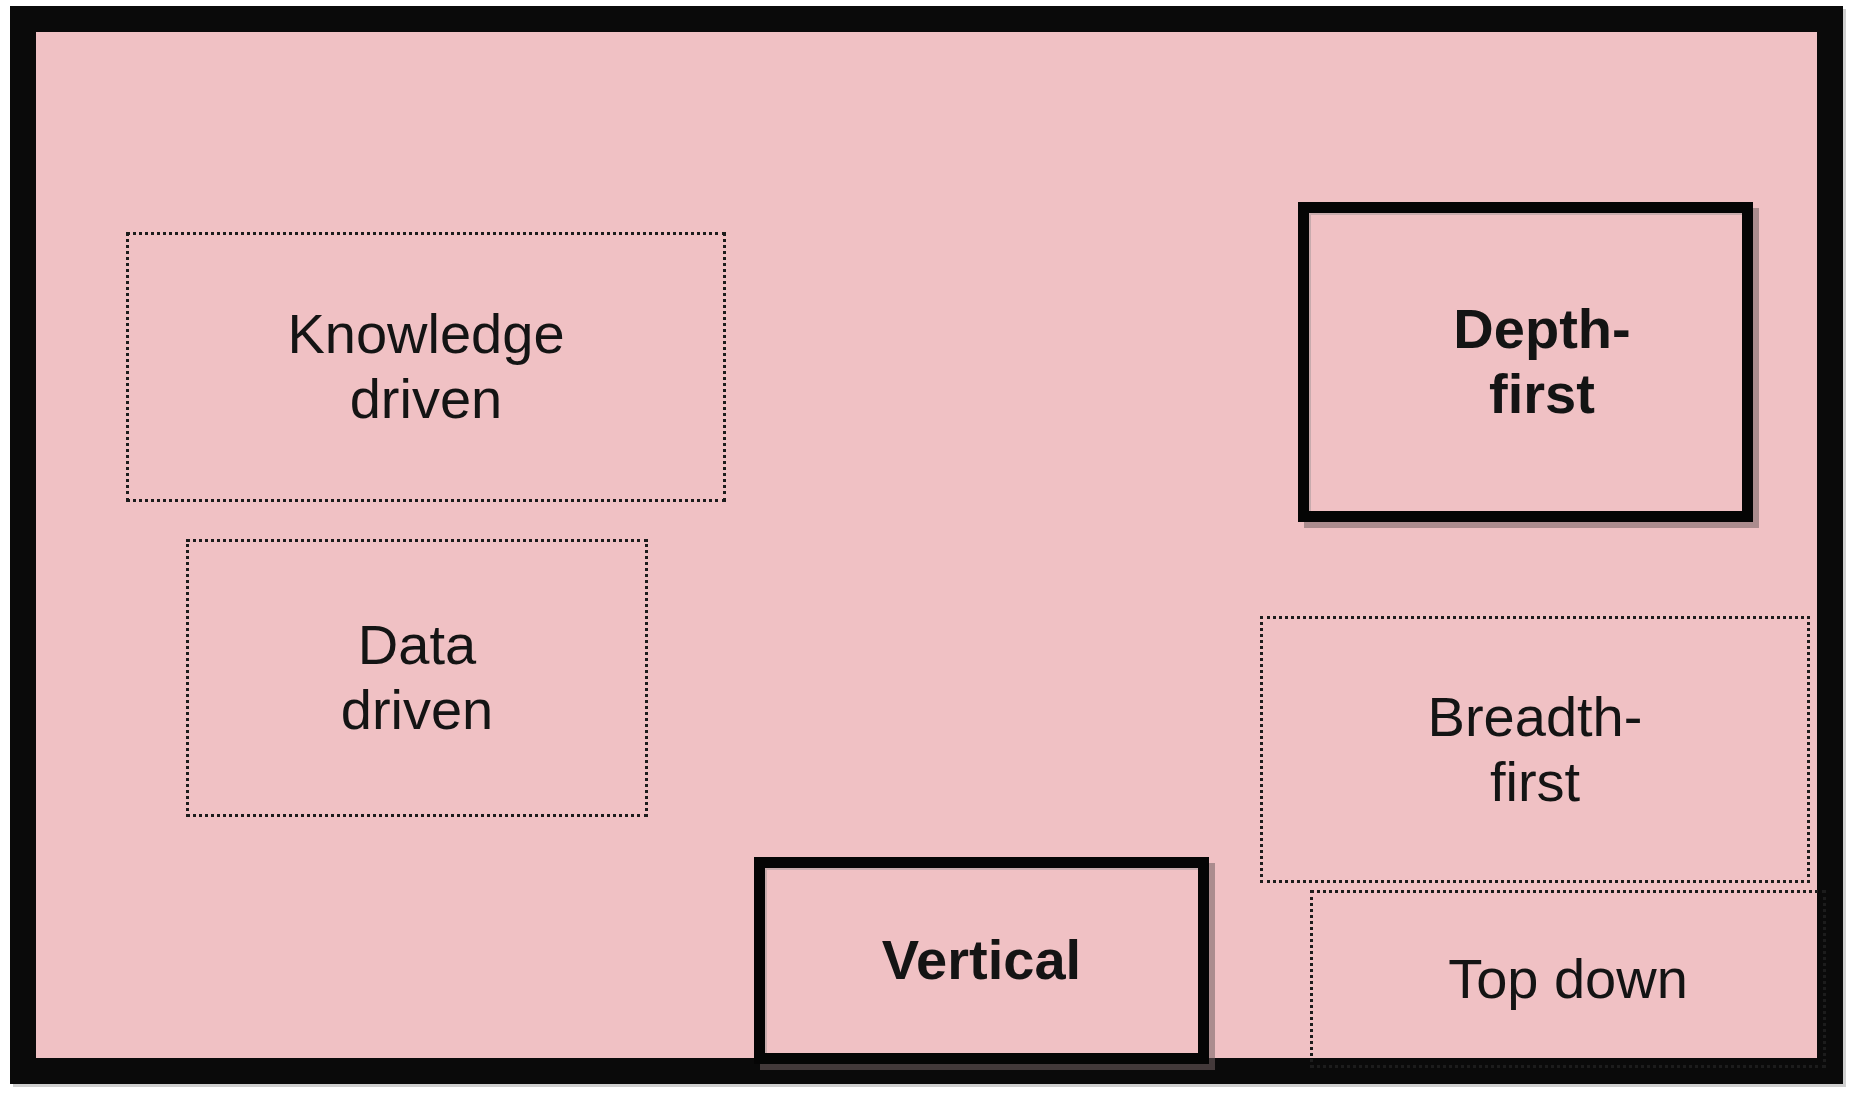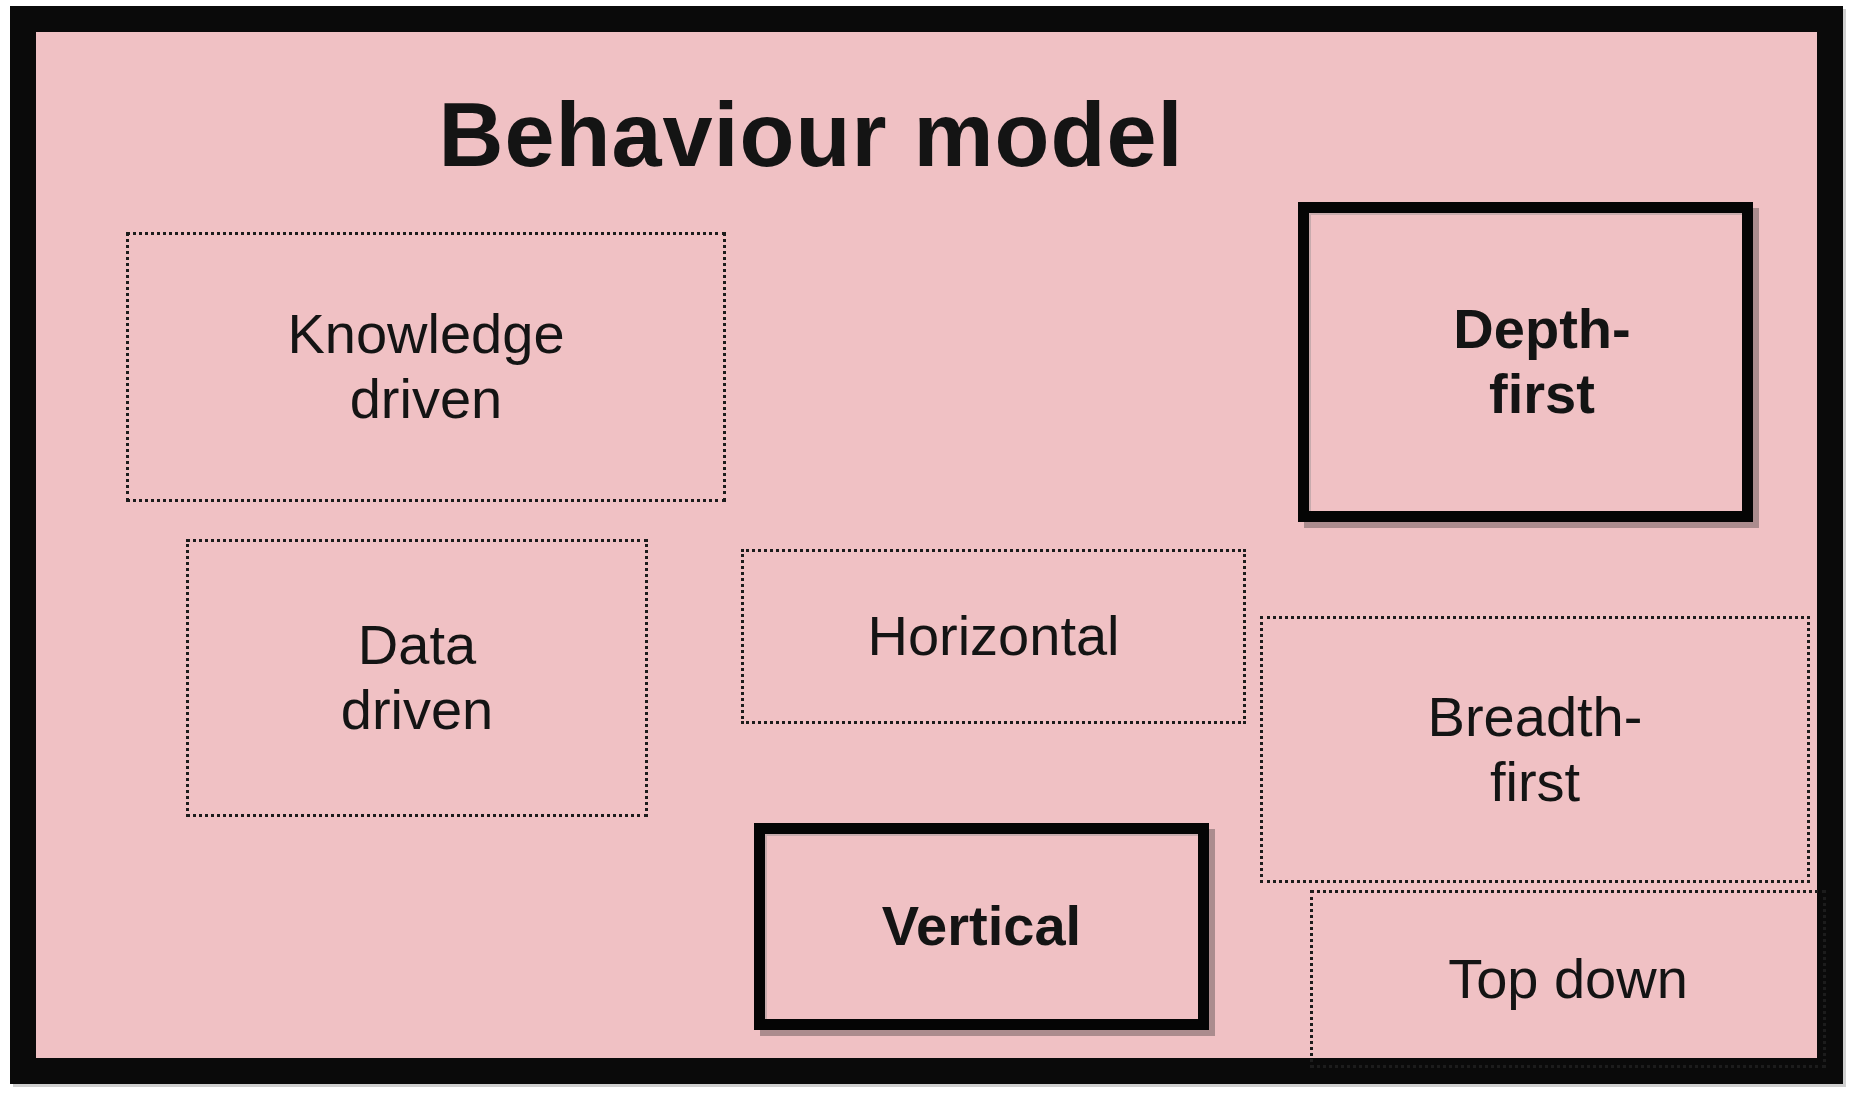--- a/index.html
+++ b/index.html
@@ -61,41 +61,39 @@
     box-shadow: 6px 6px 0 rgba(115, 97, 99, 0.55), inset 2px 2px 0 rgba(190, 165, 168, 0.8);
   }
   
   #box-knowledge-driven { left:  90px; top: 200px; width: 600px; height: 270px; }
   #box-hybrid           { left: 722px; top: 222px; width: 463px; height: 180px; }
   #box-depth-first      { left: 1262px; top: 170px; width: 455px; height: 320px; padding-left: 33px; }
   #box-data-driven      { left: 150px; top: 507px; width: 462px; height: 278px; }
   #box-horizontal       { left: 705px; top: 517px; width: 505px; height: 175px; }
   #box-breadth-first    { left: 1224px; top: 584px; width: 550px; height: 267px; }
   #box-bottom-up        { left:  95px; top: 820px; width: 550px; height: 223px; }
-  #box-vertical         { left: 718px; top: 791px; width: 455px; height: 207px; }
+  #box-vertical         { left: 718px; top: 825px; width: 455px; height: 207px; }
   #box-top-down         { left: 1274px; top: 858px; width: 516px; height: 178px; }
 </style>
 </head>
 <body>
 
 <div id="stage">
   <div id="frame">
-    <div id="title">Behaviour model</div>
 
     <div id="box-knowledge-driven" class="box dotted">Knowledge
 driven</div>
 
 
     <div id="box-depth-first" class="box solid">Depth-
 first</div>
 
     <div id="box-data-driven" class="box dotted">Data
 driven</div>
 
-    <div id="box-horizontal" class="box dotted">Horizontal</div>
 
     <div id="box-breadth-first" class="box dotted">Breadth-
 first</div>
 
 
     <div id="box-vertical" class="box solid">Vertical</div>
 
     <div id="box-top-down" class="box dotted">Top down</div>
   </div>
 </div>

